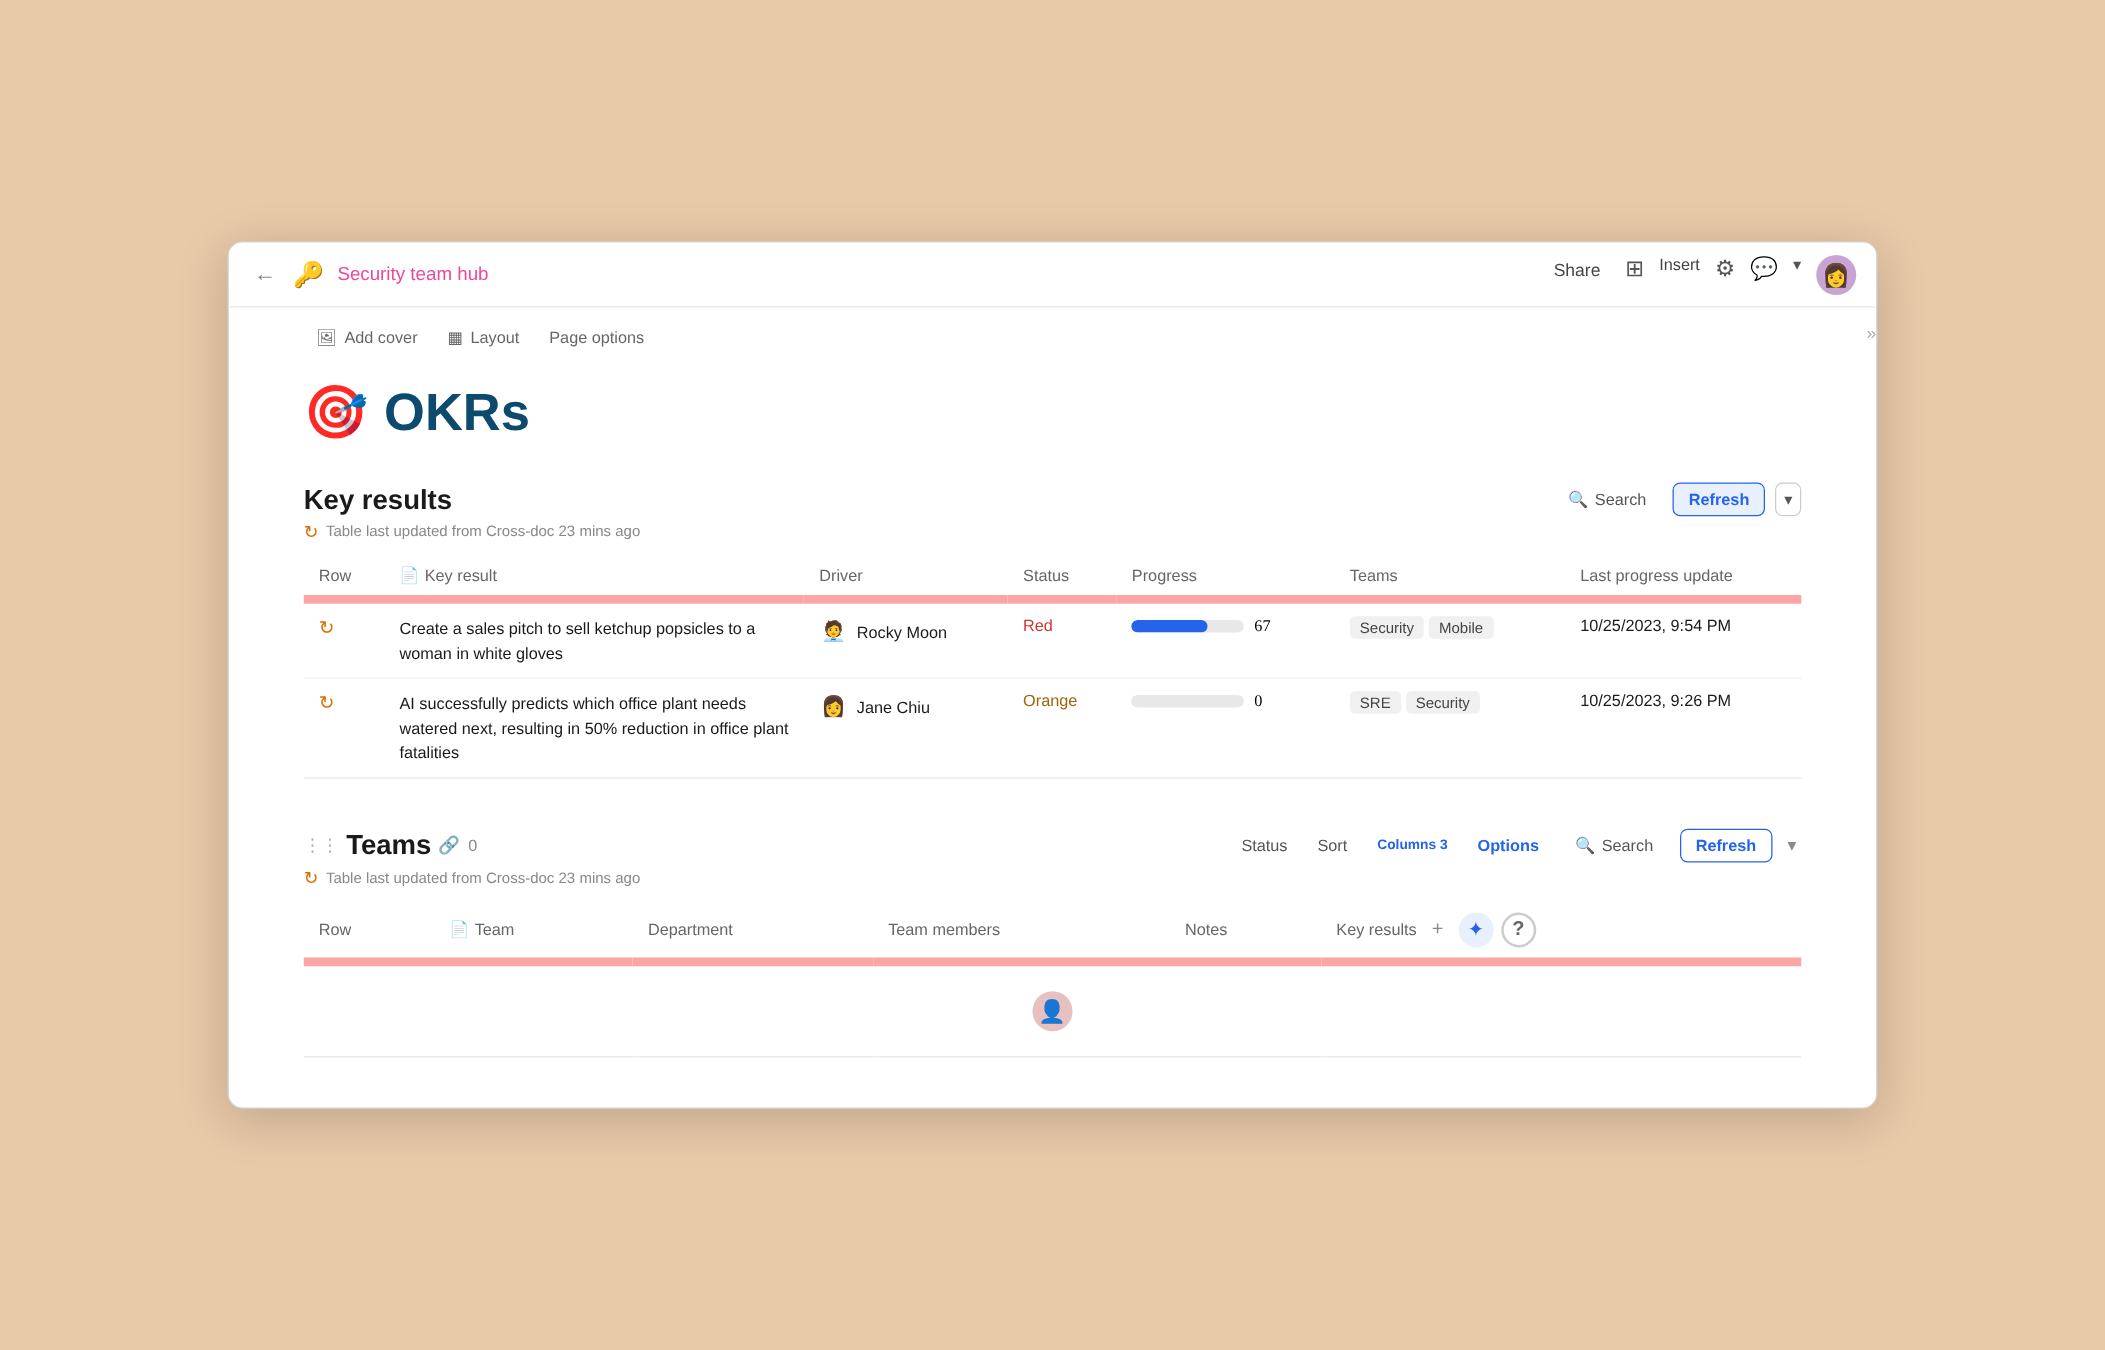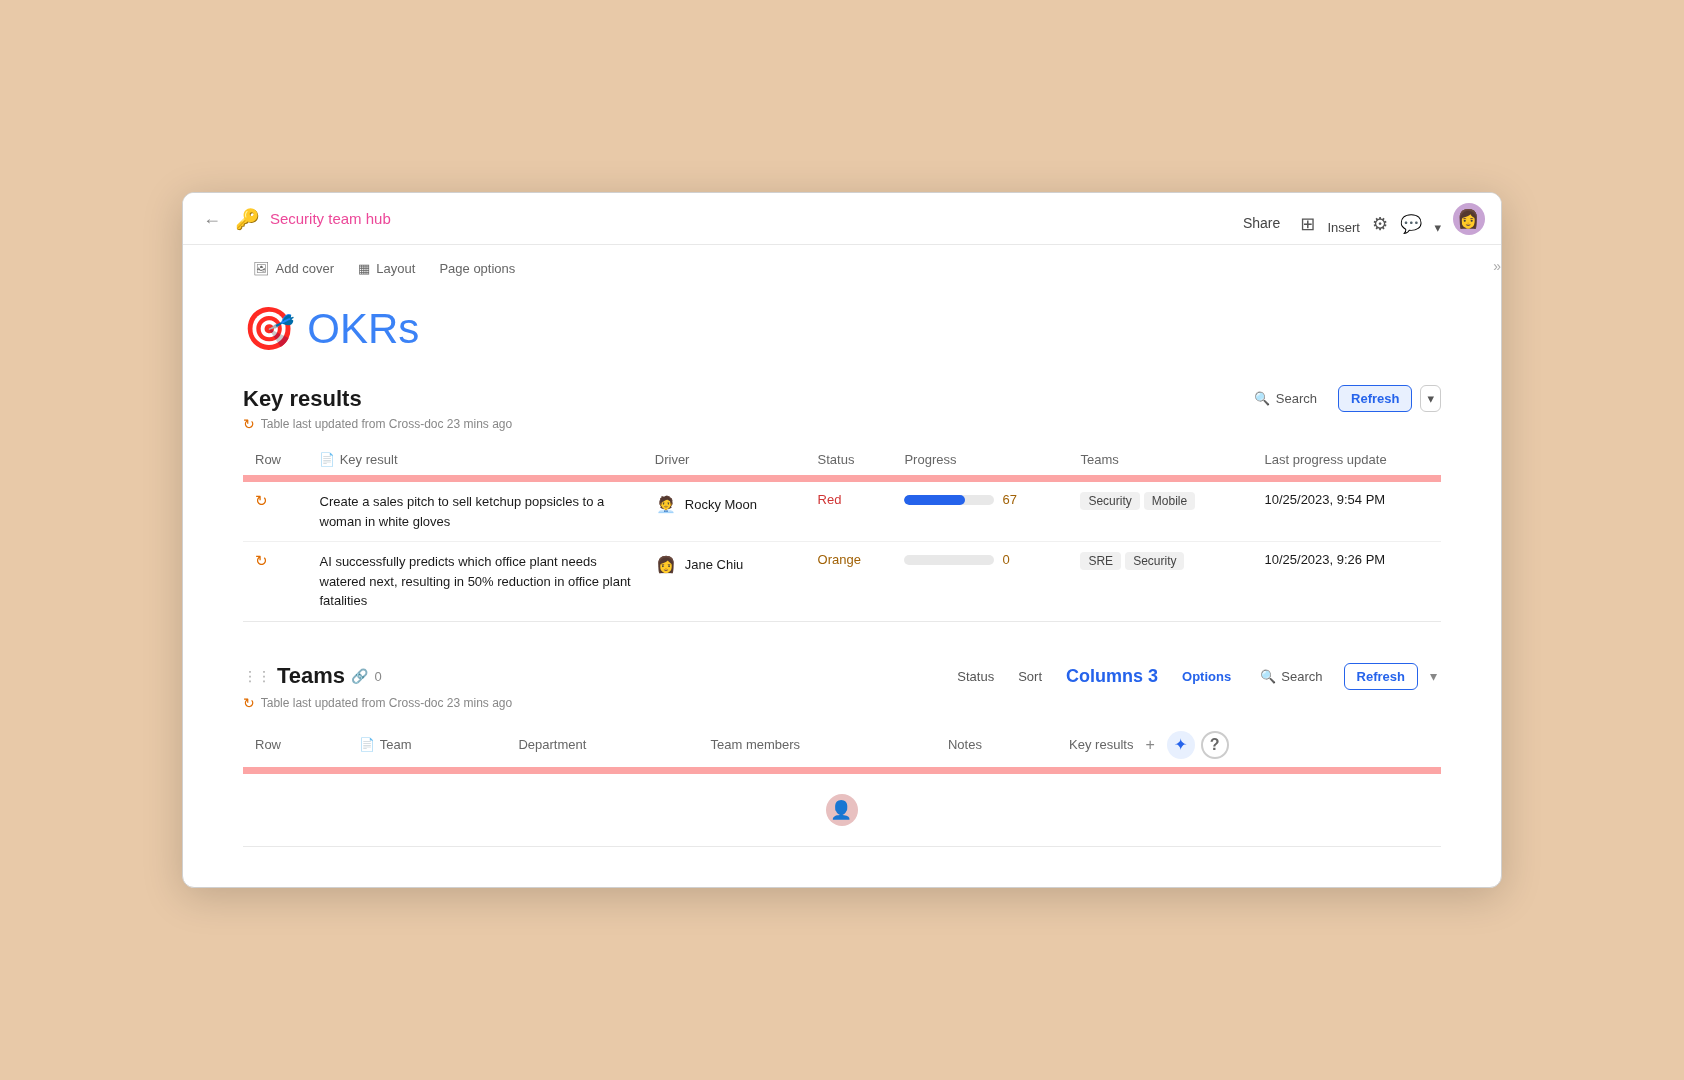--- a/index.html
+++ b/index.html
@@ -45,21 +45,21 @@
     .page-icon {
       font-size: 20px;
     }
     .page-title {
       font-size: 15px;
       font-weight: 500;
       color: #ec4899;
     }
     .titlebar-right {
       display: flex;
-      align-items: flex-end;
+      align-items: flex-start;
       gap: 12px;
     }
     .tb-btn {
       font-size: 14px;
       color: #444;
       background: none;
       border: none;
       cursor: pointer;
       padding: 4px 8px;
     }
@@ -110,22 +110,22 @@
       display: flex;
       align-items: center;
       gap: 12px;
       margin: 16px 0 32px 0;
     }
     .okr-emoji {
       font-size: 42px;
     }
     .okr-title {
       font-size: 42px;
-      font-weight: 400;
-      color: #3b82f6;
+      font-weight: 700;
+      color: #0c4a6e;
     }
     
     .section {
       margin-bottom: 40px;
     }
     .section-header {
       display: flex;
       align-items: center;
       justify-content: space-between;
       margin-bottom: 4px;
@@ -222,21 +222,22 @@
       border-radius: 5px;
       overflow: hidden;
     }
     .progress-fill {
       height: 100%;
       border-radius: 5px;
       background: #2563eb;
     }
     .progress-num {
       font-size: 13px;
-      color: #a16207;
+      color: #000000;
+      font-family: Liberation Serif, serif;
     }
     .tag {
       display: inline-block;
       padding: 2px 8px;
       border-radius: 4px;
       background: #f0f0f0;
       font-size: 12px;
       color: #444;
       margin-right: 4px;
     }
@@ -254,21 +255,21 @@
     }
     .filter-btn {
       font-size: 13px;
       color: #555;
       background: none;
       border: none;
       cursor: pointer;
       padding: 4px 8px;
     }
     .columns-btn {
-      font-size: 18px;
+      font-size: 11px;
       color: #2563eb;
       font-weight: 600;
       background: none;
       border: none;
       cursor: pointer;
       padding: 4px 8px;
     }
     .options-btn {
       font-size: 13px;
       color: #2563eb;

